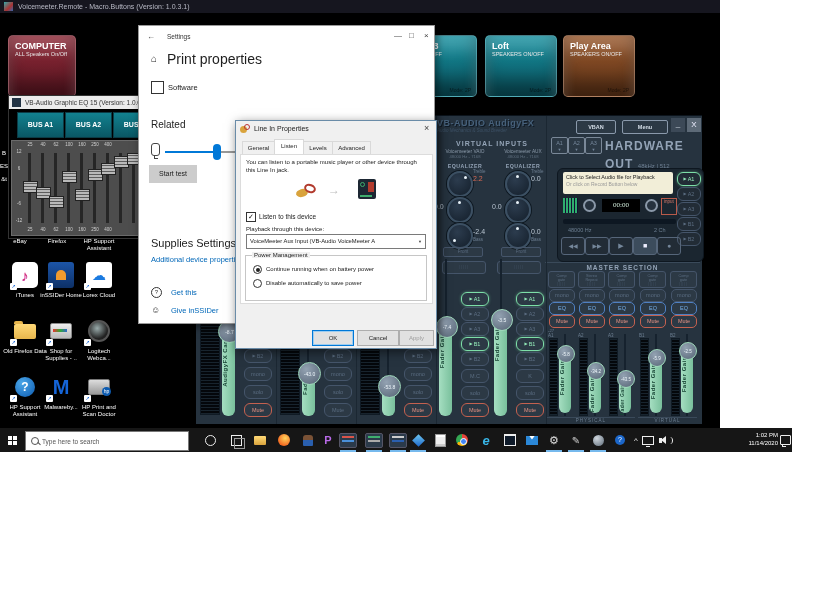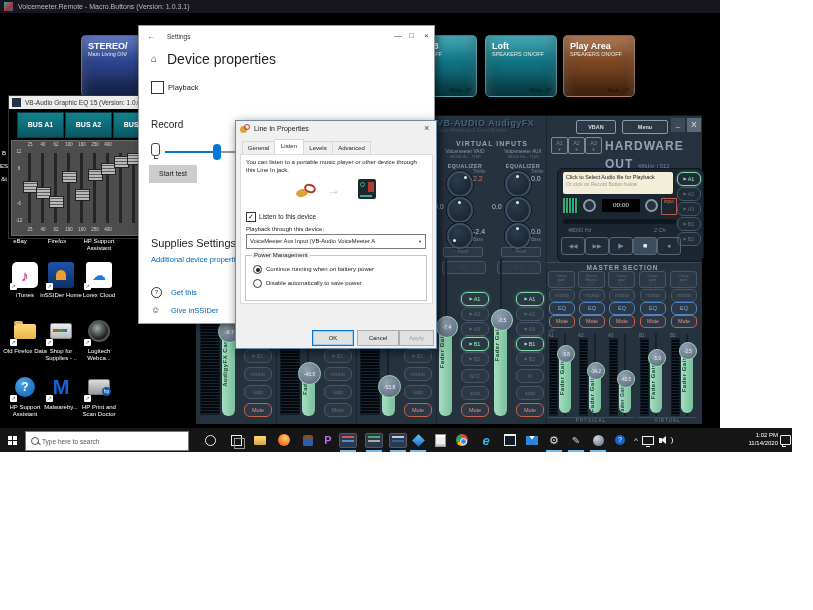--- a/index.html
+++ b/index.html
@@ -60,23 +60,23 @@
 
 <div class="screen">
 
   <div class="a desktop"></div>
 
   <div class="a mtitle">
     <span class="a" style="left:4px;top:2px;width:9px;height:9px;background:linear-gradient(135deg,#3aa,#a33 60%,#36a)"></span>
     <span class="a" style="left:18px">Voicemeeter.Remote - Macro.Buttons (Version: 1.0.3.1)</span>
   </div>
 
-  <div class="a mbtn" style="left:81px;top:35px;width:68px;background:linear-gradient(180deg,#3a57ae,#1e2f66)">
-    <span class="t">STEREO/</span>
-    <span class="s">Main Living ON/</span>
+  <div class="a mbtn" style="left:8px;top:35px;width:68px;background:linear-gradient(180deg,#8d2a38,#5c1622)">
+    <span class="t">COMPUTER</span>
+    <span class="s">ALL Speakers On/Off</span>
     <span class="m"></span>
   </div>
   <div class="a mbtn" style="left:405px;top:35px;width:72px;background:linear-gradient(180deg,#17909f,#0a525e)">
     <span class="t">oom 3</span>
     <span class="s">RS ON/OFF</span>
     <span class="m">Mode: 2P</span>
   </div>
   <div class="a mbtn" style="left:485px;top:35px;width:72px;background:linear-gradient(180deg,#17909f,#0a525e)">
     <span class="t">Loft</span>
     <span class="s">SPEAKERS ON/OFF</span>
@@ -464,24 +464,24 @@
     </div>
   </div>
 
   <div class="a setwin">
     <div class="a" style="left:8px;top:6px;font-size:8px;color:#444">←</div>
     <div class="a" style="left:28px;top:7px;font-size:6.5px;color:#333">Settings</div>
     <div class="a" style="left:255px;top:5px;font-size:8px;color:#444">—</div>
     <div class="a" style="left:270px;top:5px;font-size:8px;color:#444">□</div>
     <div class="a" style="left:285px;top:5px;font-size:8px;color:#444">×</div>
     <div class="a" style="left:12px;top:27px;font-size:10px;color:#222">⌂</div>
-    <div class="a" style="left:28px;top:25px;font-size:14px;font-weight:300;color:#1f1f1f">Device properties</div>
+    <div class="a" style="left:28px;top:25px;font-size:14px;font-weight:300;color:#1f1f1f">Print properties</div>
     <div class="a" style="left:12px;top:55px;width:11px;height:11px;border:1px solid #333;background:#fff"></div>
-    <div class="a" style="left:29px;top:57px;font-size:7.5px">Playback</div>
-    <div class="a" style="left:12px;top:93px;font-size:10px">Record</div>
+    <div class="a" style="left:29px;top:57px;font-size:7.5px">Software</div>
+    <div class="a" style="left:12px;top:93px;font-size:10px">Related</div>
     <div class="a" style="left:12px;top:117px;width:7px;height:11px;border:1px solid #444;border-radius:3px">
       <span style="position:absolute;left:2px;bottom:-4px;width:3px;height:3px;border-bottom:1px solid #444;border-left:1px solid #444"></span>
     </div>
     <div class="a" style="left:26px;top:125px;width:97px;height:2px;background:#999"></div>
     <div class="a" style="left:26px;top:125px;width:50px;height:2px;background:#0078d7"></div>
     <div class="a" style="left:74px;top:118px;width:8px;height:16px;border-radius:4px;background:#0078d7"></div>
     <div class="a" style="left:10px;top:139px;width:48px;height:18px;background:#cccccc;font-size:7px;text-align:center;line-height:18px;color:#222">Start test</div>
     <div class="a" style="left:12px;top:211px;font-size:11px">Supplies Settings</div>
     <div class="a link" style="left:12px;top:229px">Additional device properties</div>
     <div class="a" style="left:12px;top:261px;width:9px;height:9px;border-radius:50%;border:1px solid #333;font-size:6px;text-align:center;line-height:9px;color:#333">?</div>

